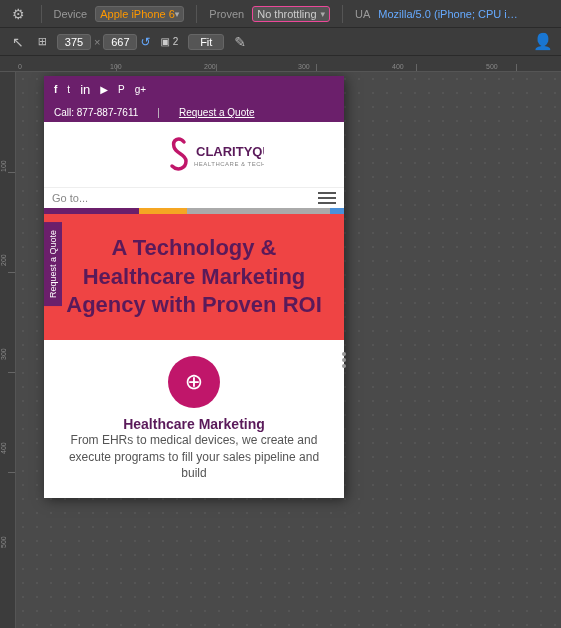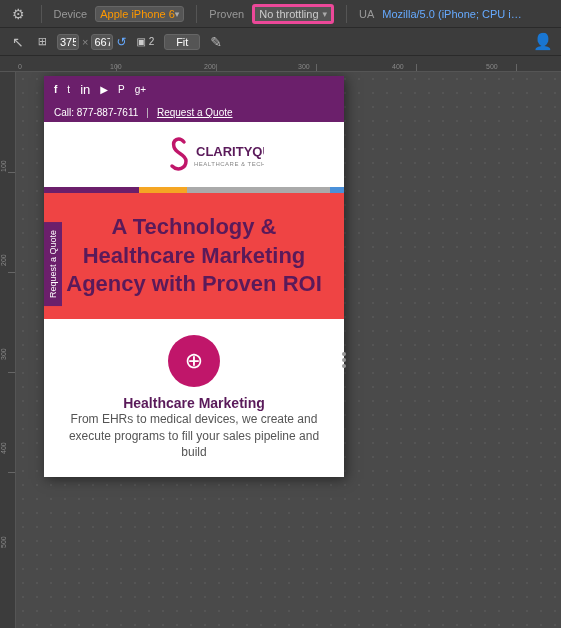--- a/index.html
+++ b/index.html
@@ -43,21 +43,21 @@
       margin: 0 4px;
     }
     .network-label {
       color: #999;
       font-size: 11px;
     }
     .network-select {
       display: flex;
       align-items: center;
       background: #555;
-      border: 3px solid #ec4899;
+      border: 1px solid #ec4899;
       border-radius: 3px;
       padding: 1px 4px;
       color: #ccc;
       font-size: 11px;
       cursor: pointer;
       gap: 4px;
     }
     .ua-label {
       color: #999;
       font-size: 11px;
@@ -94,21 +94,21 @@
       gap: 3px;
       color: #ccc;
       font-size: 11px;
     }
     .dim-input {
       background: #555;
       border: 1px solid #666;
       border-radius: 3px;
       color: #fff;
       font-size: 11px;
-      width: 22px;
+      width: 34px;
       text-align: center;
       padding: 1px 2px;
     }
     .rotate-icon {
       color: #6af;
       font-size: 12px;
       cursor: pointer;
     }
     .zoom-display {
       display: flex;
@@ -192,21 +192,21 @@
       color: #fff;
       font-size: 12px;
       cursor: pointer;
     }
 
     .site-contact-bar {
       background: #6b1f6b;
       padding: 4px 10px;
       display: flex;
       align-items: center;
-      gap: 8px;
+      gap: 19px;
     }
     .contact-text {
       color: #fff;
       font-size: 10px;
     }
     .contact-separator {
       color: #ccc;
       font-size: 10px;
     }
     .contact-link {
@@ -437,20 +437,28 @@
           <div class="site-logo-area">
             <svg class="logo-svg" viewBox="0 0 140 45">
 
               <path d="M60,8 C55,2 48,6 50,13 C52,20 62,20 62,27 C62,34 54,38 48,32" fill="none" stroke="#c0166a" stroke-width="3.5" stroke-linecap="round"></path>
 
               <text x="72" y="22" font-size="13" font-weight="bold" fill="#5a1a5a" font-family="Arial, sans-serif">CLARITYQUEST.</text>
               <text x="70" y="32" font-size="6" fill="#888" font-family="Arial, sans-serif" letter-spacing="0.5">HEALTHCARE &amp; TECH MARKETING</text>
             </svg>
           </div>
 
+          <div class="site-nav">
+            <span class="nav-goto">Go to...</span>
+            <div class="nav-hamburger">
+              <span></span>
+              <span></span>
+              <span></span>
+            </div>
+          </div>
 
           <div class="site-nav-colorbar">
             <div class="colorbar-purple"></div>
             <div class="colorbar-yellow"></div>
             <div class="colorbar-gray"></div>
             <div class="colorbar-blue"></div>
           </div>
 
           <div class="site-hero">
             <h1 class="hero-title">A Technology &amp; Healthcare Marketing Agency with Proven ROI</h1>

